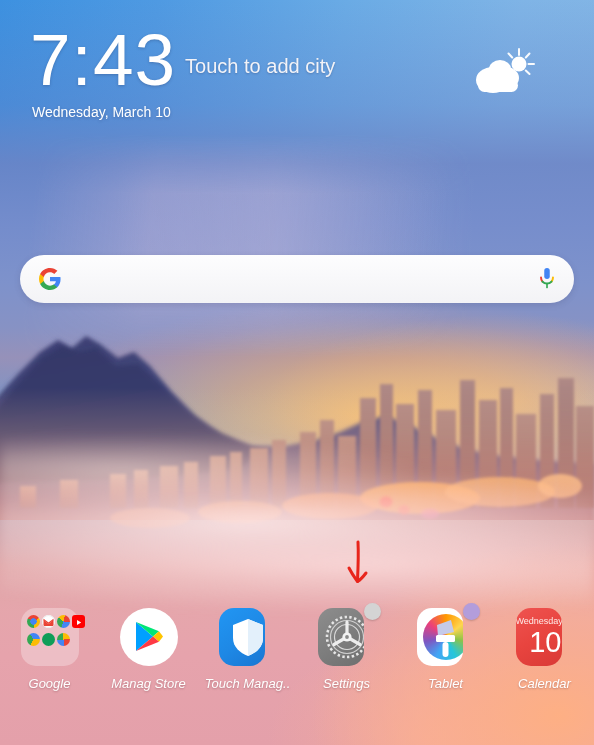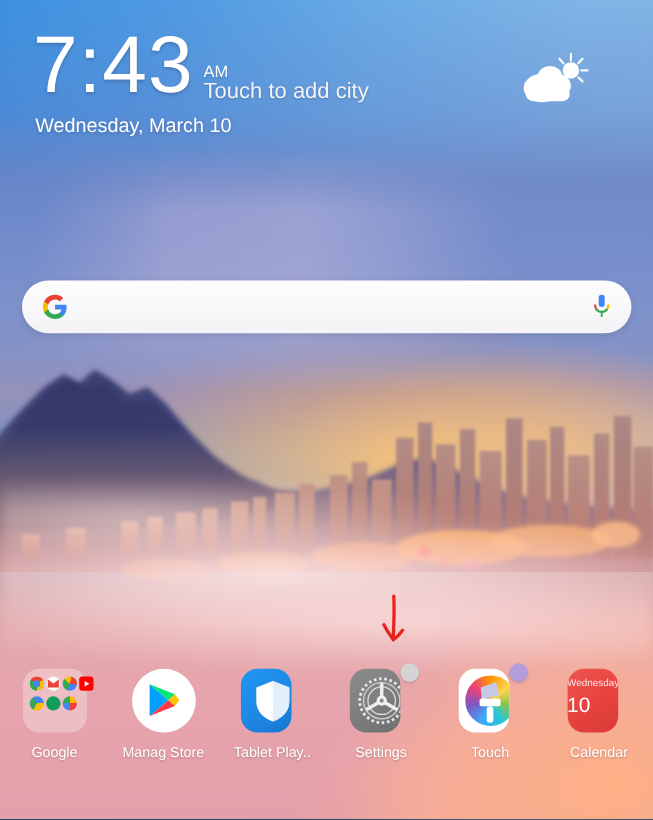--- a/index.html
+++ b/index.html
@@ -98,21 +98,21 @@
   .clock-ampm {
     font-size: 15px; line-height: 17px; color: #ffffff;
     text-shadow: 0 1px 2px rgba(40,50,90,0.30);
   }
   .clock-city {
     font-size: 20px; line-height: 19px; color: #f2f3f8;
     text-shadow: 0 1px 2px rgba(40,50,90,0.30);
   }
   .clock-date {
     margin-top: 6px; margin-left: 2px;
-    font-size: 18px; color: #ffffff;
+    font-size: 14px; color: #ffffff;
     text-shadow: 0 1px 3px rgba(40,50,90,0.30);
   }
 
   
   .weather-icon { position: absolute; left: 472px; top: 46px; width: 64px; height: 52px; }
 
   
   .search-bar {
     position: absolute; left: 20px; top: 255px;
     width: 554px; height: 48px;
@@ -142,20 +142,21 @@
   .icon-box {
     position: relative;
     width: 58px; height: 58px;
   }
   .icon-label {
     margin-top: 10px;
     font-size: 13px;
     color: #ffffff;
     text-shadow: 0 1px 2px rgba(120,70,80,0.45);
     white-space: nowrap;
+    font-style: italic;
   }
   .badge-dot {
     position: absolute;
     width: 17px; height: 17px;
     border-radius: 50%;
     right: -5px; top: -5px;
   }
 
   
   .folder {
@@ -173,21 +174,21 @@
 
   .app-sq { width: 46px; height: 58px; border-radius: 15px; position: relative; overflow: hidden; }
   .app-circle { width: 58px; height: 58px; border-radius: 50%; background: #fff; display:flex; align-items:center; justify-content:center; }
 
   .cal-day {
     position: absolute; left: 0; right: 0; top: 8px;
     text-align: center; font-size: 9px; color: #ffe9e6;
   }
   .cal-num {
     position: absolute; left: 0; right: 0; top: 19px;
-    text-align: left; font-size: 19px; line-height: 30px;
+    text-align: right; font-size: 29px; line-height: 30px;
     color: #fff; font-weight: 300;
   }
 </style>
 </head>
 <body>
 
 <div id="screen">
 
   <div class="wall-layer sky"></div>
   <div class="wall-layer sky-mid"></div>
@@ -269,21 +270,20 @@
   </svg>
 
   <div class="wall-layer ground-glow"></div>
   <div class="wall-layer ground-right"></div>
   <div class="wall-layer mist"></div>
 
   <div class="clock-widget">
     <div class="clock-row">
       <div class="clock-time">7:43</div>
       <div class="clock-meta">
-        <div class="clock-ampm">AM</div>
         <div class="clock-city">Touch to add city</div>
       </div>
     </div>
     <div class="clock-date">Wednesday, March 10</div>
   </div>
 
   <svg class="weather-icon" viewBox="0 0 64 52">
     <g stroke="#ffffff" stroke-width="2" stroke-linecap="round" opacity="0.95">
       <line x1="47" y1="3" x2="47" y2="9"></line>
       <line x1="57.5" y1="7.5" x2="53.8" y2="11.5"></line>
@@ -369,21 +369,21 @@
 
     <div class="dock-item">
       <div class="icon-box">
         <div class="app-sq" style="background:linear-gradient(145deg,#2196f3 0%,#1e88e5 55%,#1976d2 100%);">
           <svg width="58" height="58" viewBox="0 0 58 58">
             <path d="M29 11 L44 17 V30 C44 39 37 45 29 48 C21 45 14 39 14 30 V17 Z" fill="#ffffff"></path>
             <path d="M29 11 L44 17 V30 C44 39 37 45 29 48 Z" fill="#e3f0fb"></path>
           </svg>
         </div>
       </div>
-      <div class="icon-label">Tablet Play..</div>
+      <div class="icon-label">Touch Manag..</div>
     </div>
 
     <div class="dock-item">
       <div class="icon-box">
         <div class="app-sq" style="background:linear-gradient(145deg,#8d8d8d 0%,#7d7d7d 55%,#6f6f6f 100%);">
           <svg width="58" height="58" viewBox="0 0 58 58">
             <g transform="translate(29,29)">
               <circle r="20" fill="none" stroke="#e6e6e6" stroke-width="2.6" stroke-dasharray="2.4 2.4"></circle>
               <circle r="16.5" fill="none" stroke="#cfcfcf" stroke-width="1.2"></circle>
               <circle r="12.5" fill="none" stroke="#d9d9d9" stroke-width="1.2"></circle>
@@ -408,21 +408,21 @@
           <div style="position:absolute;left:6px;top:6px;width:46px;height:46px;border-radius:50%;
                       background:conic-gradient(#ff9800,#ffd54f,#8bc34a,#26c6da,#42a5f5,#7e57c2,#ec407a,#ff9800);"></div>
           <svg width="58" height="58" viewBox="0 0 58 58" style="position:absolute;left:0;top:0;">
             <path d="M20 17 L34 12 L37 24 L21 28 Z" fill="#c5cae9"></path>
             <rect x="19" y="27" width="19" height="7" rx="1.5" fill="#ffffff"></rect>
             <rect x="25.5" y="34" width="6" height="15" rx="3" fill="#ffffff"></rect>
           </svg>
         </div>
         <div class="badge-dot" style="background:#b39ddb;box-shadow:0 1px 2px rgba(0,0,0,0.18);"></div>
       </div>
-      <div class="icon-label">Touch</div>
+      <div class="icon-label">Tablet</div>
     </div>
 
     <div class="dock-item">
       <div class="icon-box">
         <div class="app-sq" style="background:linear-gradient(150deg,#ef5350 0%,#e8443f 50%,#d93a36 100%);">
           <div class="cal-day">Wednesday</div>
           <div class="cal-num">10</div>
         </div>
       </div>
       <div class="icon-label">Calendar</div>

